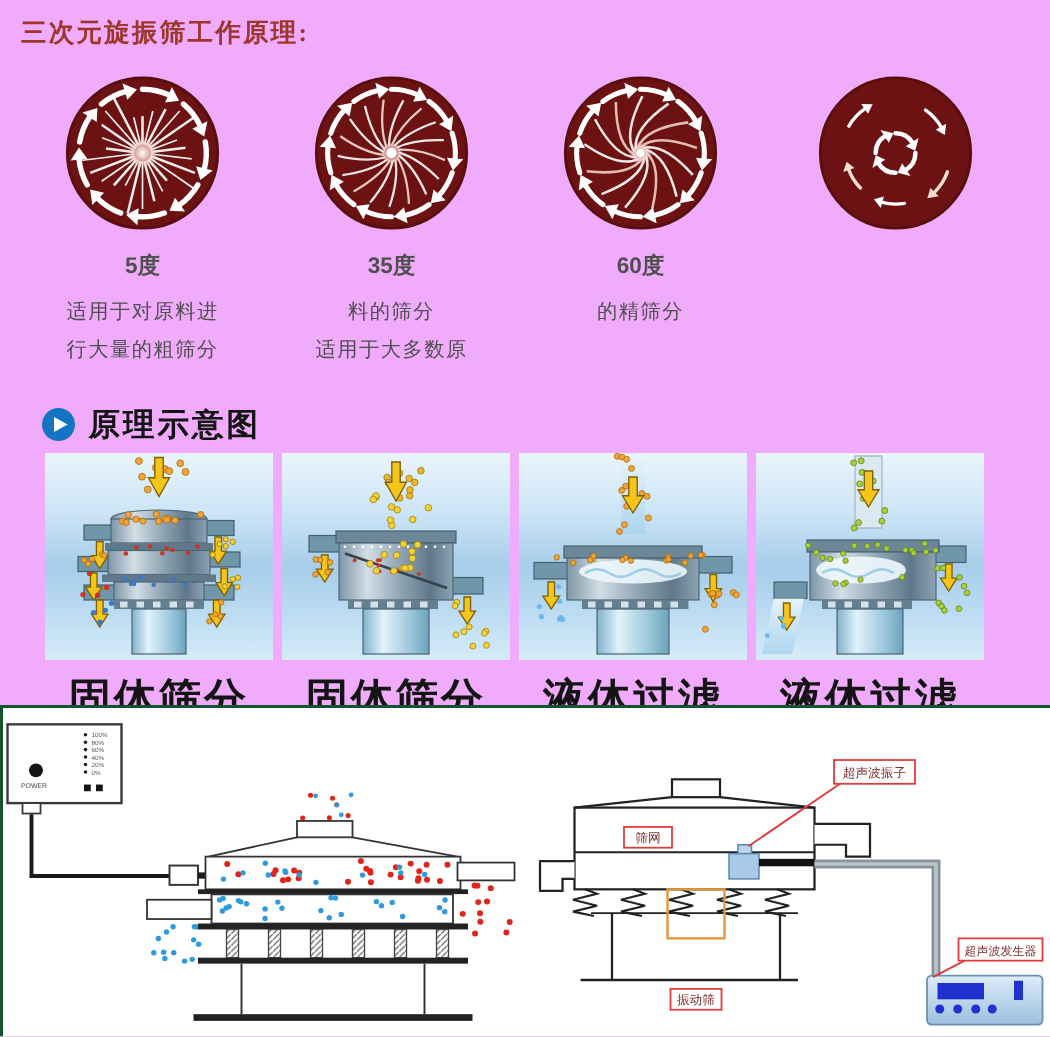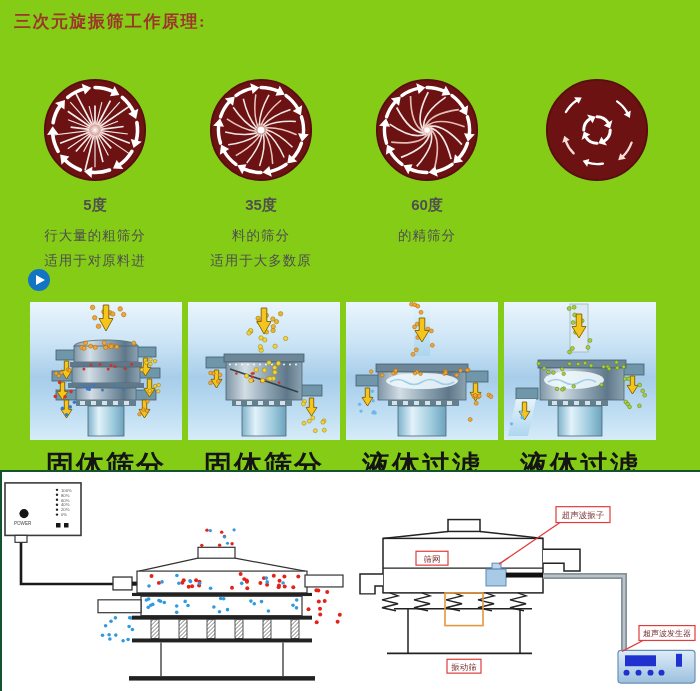--- a/index.html
+++ b/index.html
@@ -1,20 +1,20 @@
 <!DOCTYPE html>
 <html><head>
 <meta charset="utf-8">
 <style>
   html,body{margin:0;padding:0;background:#fff;}
-  .page{position:relative;width:700px;height:691px;background:#84cc16;overflow:hidden;
+  .page{position:relative;width:700px;height:691px;background:#f0abfc;overflow:hidden;
         font-family:"Liberation Sans",sans-serif;}
   .title{position:absolute;left:14px;top:10px;font-size:17px;font-weight:bold;
          color:#9c352a;letter-spacing:1.5px;font-family:"Liberation Serif",serif;}
-  .angle-col{position:absolute;top:78px;width:150px;text-align:center;}
+  .angle-col{position:absolute;top:50px;width:150px;text-align:center;}
   .angle-col:nth-of-type(2){left:20px;}
   .angle-col:nth-of-type(3){left:186px;}
   .angle-col:nth-of-type(4){left:352px;}
   .angle-col:nth-of-type(5){left:522px;}
   .angle-art{width:104px;height:104px;margin:0 auto;}
   .angle-art svg{width:100%;height:100%;display:block;}
   .angle-deg{margin-top:14px;font-size:15px;font-weight:bold;color:#4f4f4f;}
   .angle-desc{margin-top:8px;font-size:13.5px;color:#4f4f4f;line-height:25px;letter-spacing:1px;}
   .principle-head{position:absolute;left:28px;top:269px;display:flex;align-items:center;gap:9px;}
   .play-icon{width:22px;height:22px;border-radius:50%;background:#1474c4;display:flex;
@@ -100,22 +100,22 @@
           <path d="M16.0,77.5 A45,45 0 0 1 10.2,58.9" fill="none" stroke="#fff" stroke-width="3.8" stroke-linecap="round"></path>
           <polygon points="10.2,51.1 4.3,60.3 16.2,59.1" fill="#fff"></polygon>
           <path d="M10.7,47.2 A45,45 0 0 1 18.1,29.2" fill="none" stroke="#fff" stroke-width="3.8" stroke-linecap="round"></path>
           <polygon points="23.2,23.2 12.7,26.5 22.7,33.2" fill="#fff"></polygon>
           <path d="M26.1,20.5 A45,45 0 0 1 43.4,11.5" fill="none" stroke="#fff" stroke-width="3.8" stroke-linecap="round"></path>
           <polygon points="51.1,10.2 40.9,6.0 44.3,17.5" fill="#fff"></polygon>
         </svg>
       </div>
     <div class="angle-deg">5度</div>
     <div class="angle-desc">
+      <div>适用于对原料进</div>
       <div>行大量的粗筛分</div>
-      <div>适用于对原料进</div>
     </div>
   </div>
   <div class="angle-col">
     <div class="angle-art">
         <svg viewBox="0 0 110 110" xmlns="http://www.w3.org/2000/svg">
           <defs>
             <radialGradient id="glowv35">
               <stop offset="0" stop-color="#fff"></stop>
               <stop offset="0.55" stop-color="#ffd9d0" stop-opacity="0.7"></stop>
               <stop offset="1" stop-color="#ffd9d0" stop-opacity="0"></stop>
@@ -255,20 +255,21 @@
           <path d="M22.1,36.0 A38,38 0 0 1 33.8,23.5" fill="none" stroke="#fff" stroke-width="2.4" stroke-linecap="round"></path>
           <polygon points="38.9,20.6 30.8,20.4 35.6,27.3" fill="#fff"></polygon>
         </svg>
       </div>
   </div>
 
   <div class="principle-head">
     <span class="play-icon">
         <span class="play-tri"></span>
       </span>
+    <span class="head-text">原理示意图</span>
   </div>
 
   <div class="panel">
     <div class="panel-art">
         <svg viewBox="0 0 152 138" xmlns="http://www.w3.org/2000/svg">
           <defs>
    <linearGradient id="g0s" x1="0" y1="0" x2="1" y2="0">
      <stop offset="0" stop-color="#7e95a6"></stop>
               <stop offset="0.25" stop-color="#d3dee5"></stop>
      <stop offset="0.55" stop-color="#8da3b2"></stop>

